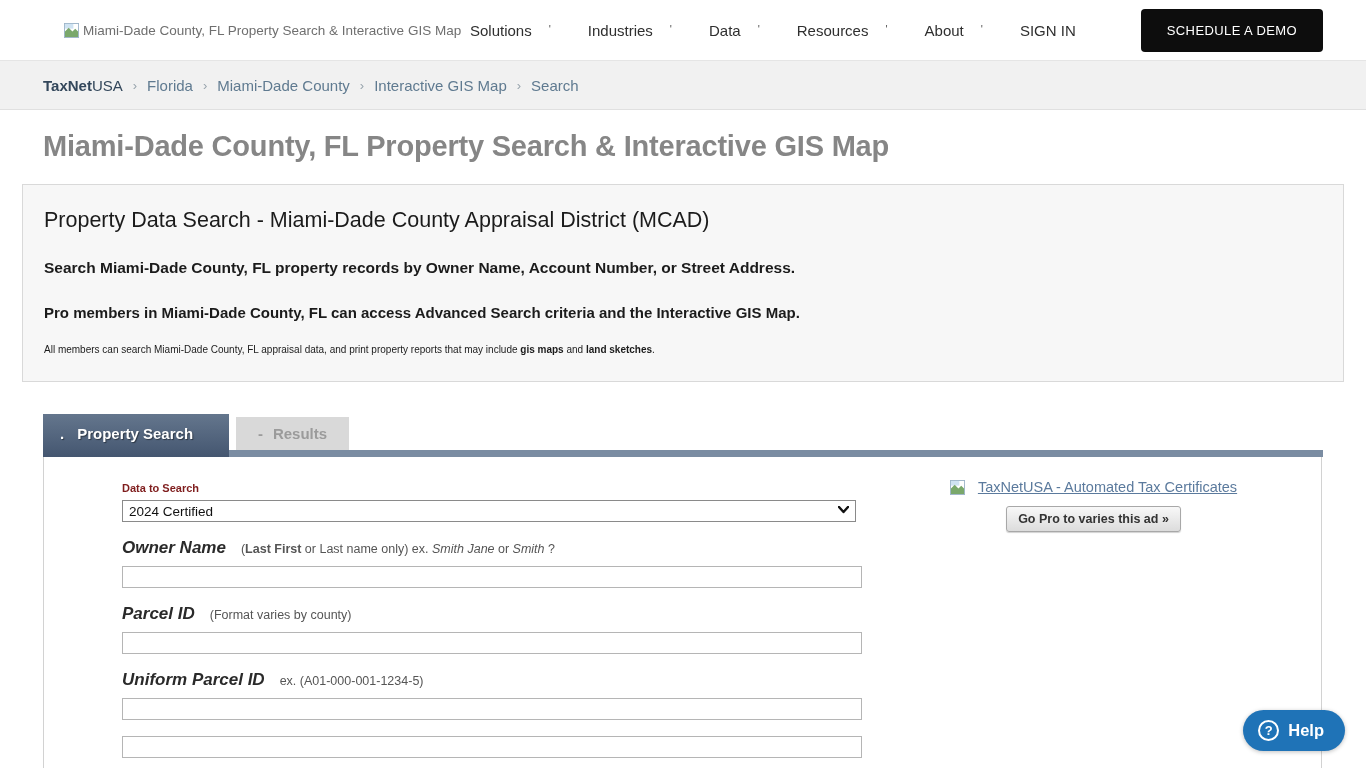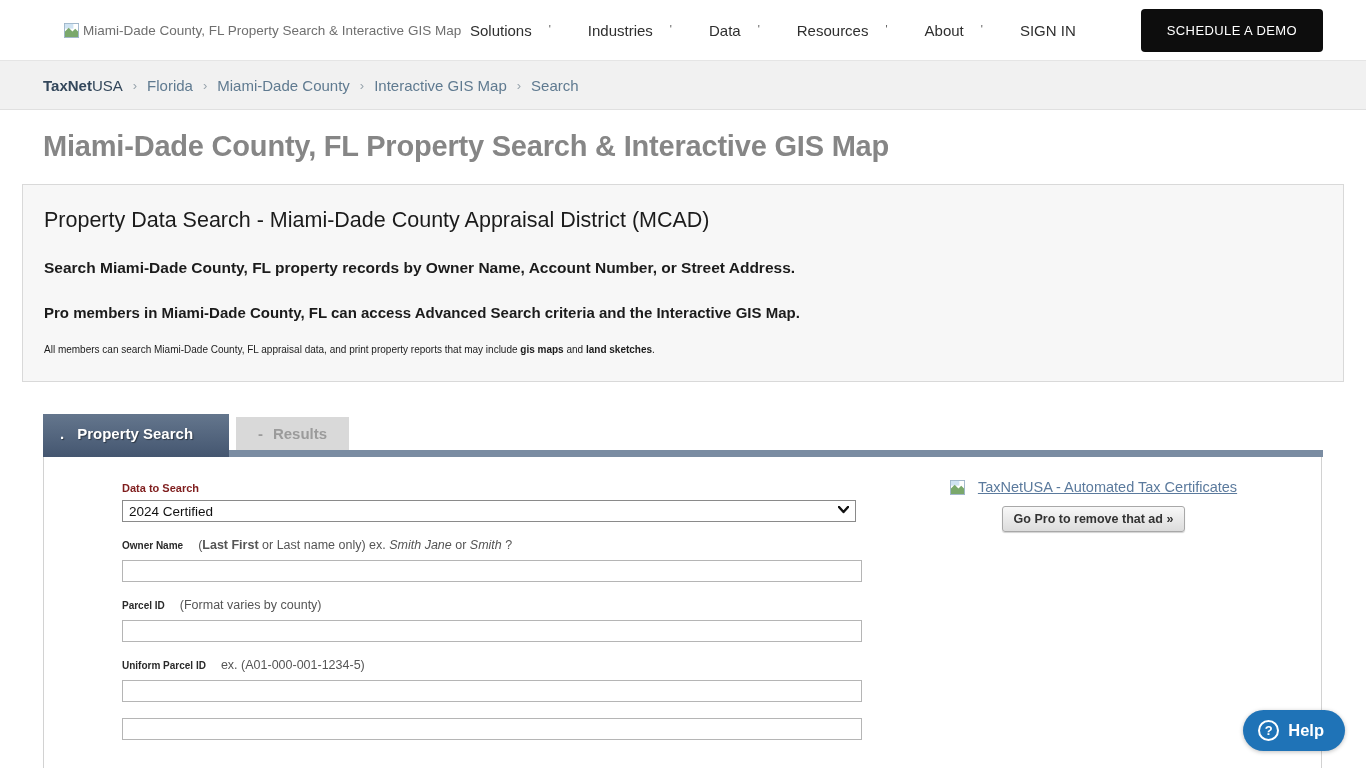--- a/index.html
+++ b/index.html
@@ -121,21 +121,21 @@
     margin: 0 22px 0 43px;
     width: 1279px;
     height: 328px;
     border-left: 1px solid #d2d2d2;
     border-right: 1px solid #d2d2d2;
     background: #fff;
     display: flex;
   }
   .form-col { padding: 25px 0 0 78px; width: 822px; flex: none; }
   .field-labels { display: flex; align-items: baseline; }
-  .flabel { font-size: 10px; font-weight: bold; color: #2a2a2a; }
+  .flabel { font-size: 17px; font-weight: bold; color: #2a2a2a; font-style: italic; }
   .flabel-plain { font-size: 11px; font-weight: 700; color: #7f1d1d; }
   .fhint { font-size: 12.5px; color: #555; margin-left: 15px; }
   .select-wrap { position: relative; width: 734px; margin: 6px 0 16px; }
   .dsel {
     width: 100%; height: 22px;
     border: 1px solid #8a8a8a;
     background: #fff;
     font-size: 13.5px;
     font-family: "Liberation Sans", sans-serif;
     padding: 0 24px 0 6px;
@@ -328,21 +328,21 @@
     <span class="ad-link">
       <svg width="15" height="15" viewBox="0 0 16 16">
         <rect x="0.5" y="0.5" width="15" height="15" fill="#ffffff" stroke="#9db4c8"></rect>
         <path d="M1 1 L10 1 L10 6 L1 6 Z" fill="#cfe3f2"></path>
         <path d="M1 15 L1 9 L5 5 L9 9 L12 6 L15 9 L15 15 Z" fill="#7aa86b"></path>
         <path d="M10 1 L15 1 L15 5 Z" fill="#ffffff"></path>
       </svg>
       <span>TaxNetUSA - Automated Tax Certificates</span>
     </span>
     <div>
-      <button class="gopro-btn">Go Pro to remove that ad »</button>
+      <button class="gopro-btn">Go Pro to varies this ad »</button>
     </div>
   </div>
 </div>
 
 <button class="help-btn">
   <span class="help-q">?</span>
   <span>Help</span>
 </button>
 
 </body></html>

